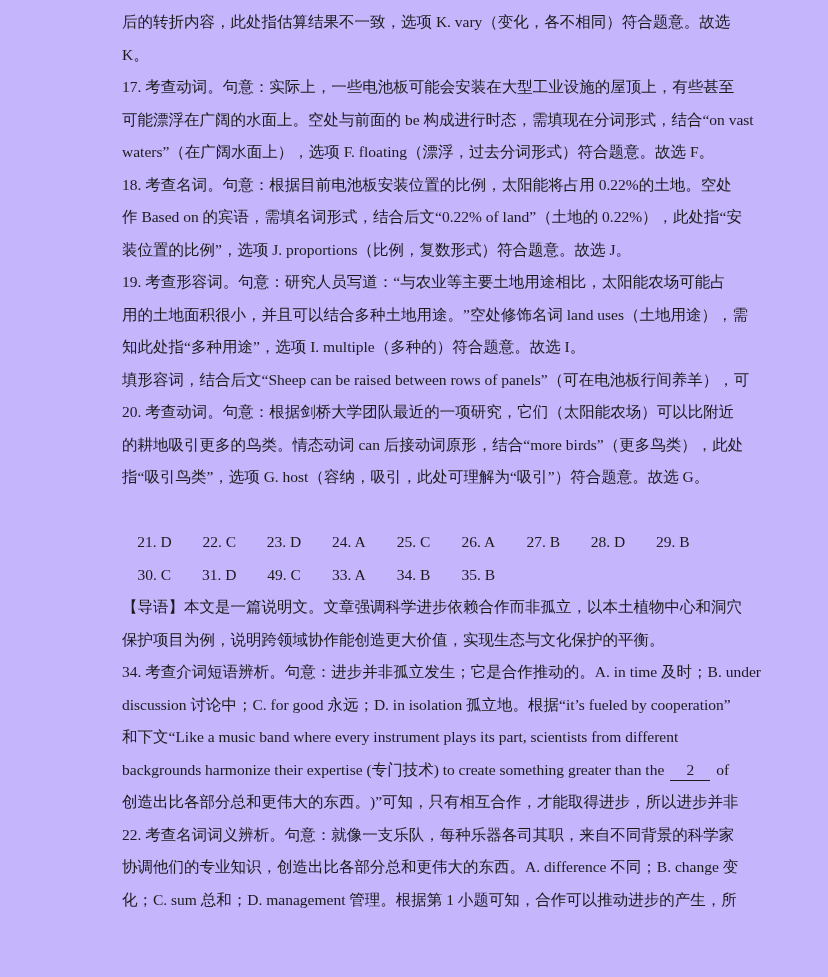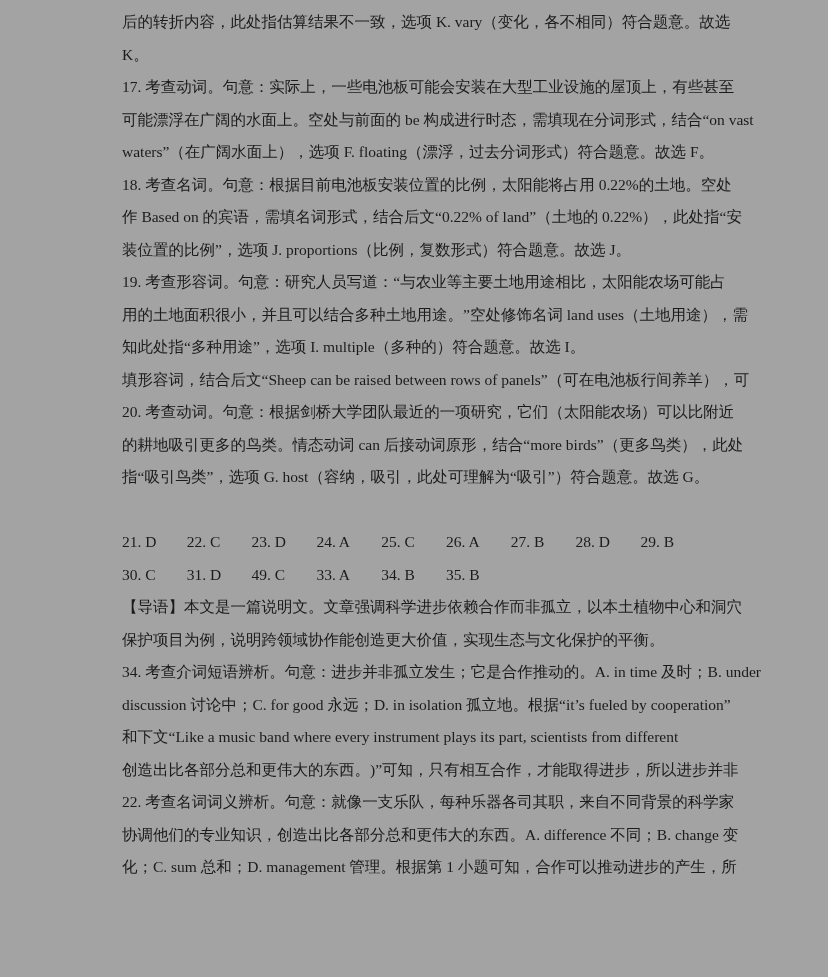--- a/index.html
+++ b/index.html
@@ -4,21 +4,21 @@
 <style>
   html, body {
     margin: 0;
     padding: 0;
     background: #ffffff;
   }
   .page {
     position: relative;
     width: 828px;
     height: 977px;
-    background: #a3a3a3;
+    background: #c4b5fd;
     overflow: hidden;
     font-family: "Liberation Serif", "DejaVu Serif", serif;
     color: #1b1b1b;
   }
   .doc-body {
     padding: 6px 120px 0 122px;
     font-size: 15.5px;
     line-height: 32.5px;
   }
   .doc-line {
@@ -29,20 +29,21 @@
     height: 32.5px;
   }
   .answers-row {
     height: 32.5px;
     white-space: nowrap;
   }
   .answer-cell {
     display: inline-block;
     width: 64.8px;
     vertical-align: top;
+    text-align: center;
   }
   .cloze-blank {
     display: inline-block;
     min-width: 40px;
     margin: 0 6px;
     text-align: center;
     border-bottom: 1.4px solid #1b1b1b;
     line-height: 20px;
   }
 </style>
@@ -67,18 +68,19 @@
       <div class="doc-line">的耕地吸引更多的鸟类。情态动词 can 后接动词原形，结合“more birds”（更多鸟类），此处</div>
       <div class="doc-line">指“吸引鸟类”，选项 G. host（容纳，吸引，此处可理解为“吸引”）符合题意。故选 G。</div>
       <div class="spacer-line"></div>
       <div class="answers-row"><span class="answer-cell">21. D</span><span class="answer-cell">22. C</span><span class="answer-cell">23. D</span><span class="answer-cell">24. A</span><span class="answer-cell">25. C</span><span class="answer-cell">26. A</span><span class="answer-cell">27. B</span><span class="answer-cell">28. D</span><span class="answer-cell">29. B</span></div>
       <div class="answers-row"><span class="answer-cell">30. C</span><span class="answer-cell">31. D</span><span class="answer-cell">49. C</span><span class="answer-cell">33. A</span><span class="answer-cell">34. B</span><span class="answer-cell">35. B</span></div>
       <div class="doc-line">【导语】本文是一篇说明文。文章强调科学进步依赖合作而非孤立，以本土植物中心和洞穴</div>
       <div class="doc-line">保护项目为例，说明跨领域协作能创造更大价值，实现生态与文化保护的平衡。</div>
       <div class="doc-line">34. 考查介词短语辨析。句意：进步并非孤立发生；它是合作推动的。A. in time 及时；B. under</div>
       <div class="doc-line">discussion 讨论中；C. for good 永远；D. in isolation 孤立地。根据“it’s fueled by cooperation”</div>
       <div class="doc-line">和下文“Like a music band where every instrument plays its part, scientists from different</div>
+      <div class="doc-line"><span>backgrounds harmonize their expertise (专门技术) to create something greater than the</span><span class="cloze-blank">2</span><span>of</span></div>
       <div class="doc-line">创造出比各部分总和更伟大的东西。)”可知，只有相互合作，才能取得进步，所以进步并非</div>
       <div class="doc-line">22. 考查名词词义辨析。句意：就像一支乐队，每种乐器各司其职，来自不同背景的科学家</div>
       <div class="doc-line">协调他们的专业知识，创造出比各部分总和更伟大的东西。A. difference 不同；B. change 变</div>
       <div class="doc-line">化；C. sum 总和；D. management 管理。根据第 1 小题可知，合作可以推动进步的产生，所</div>
     </div>
 </div>
 
 </body></html>

